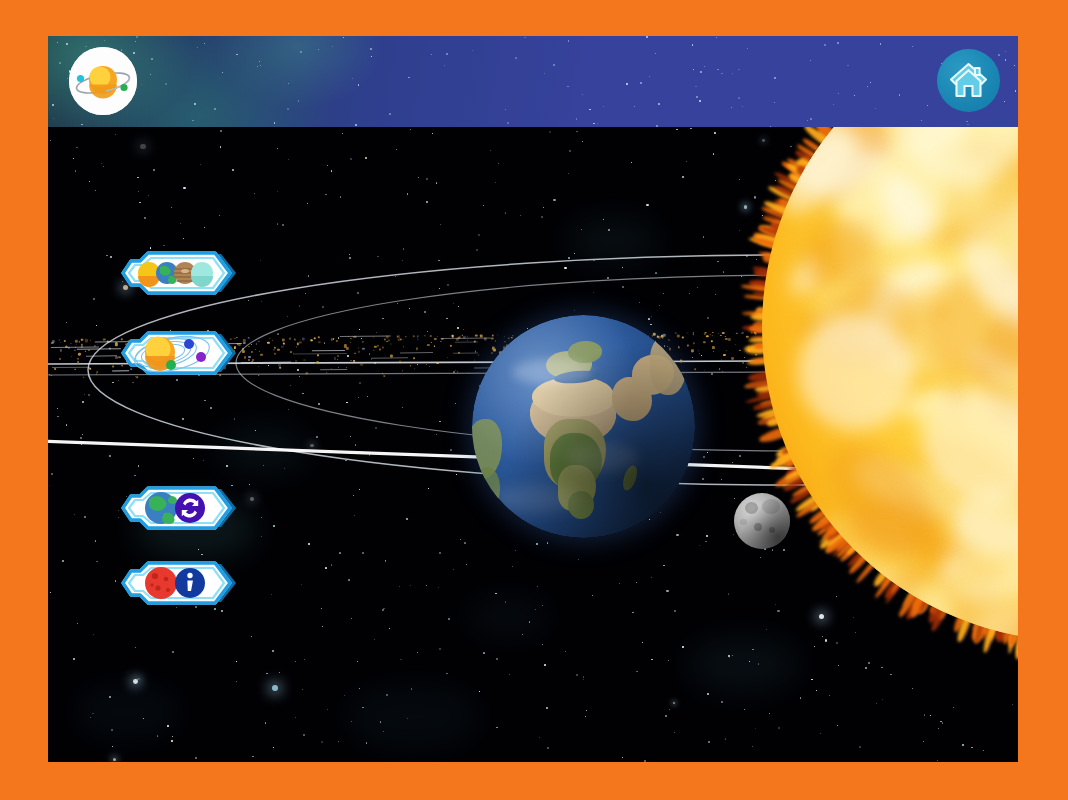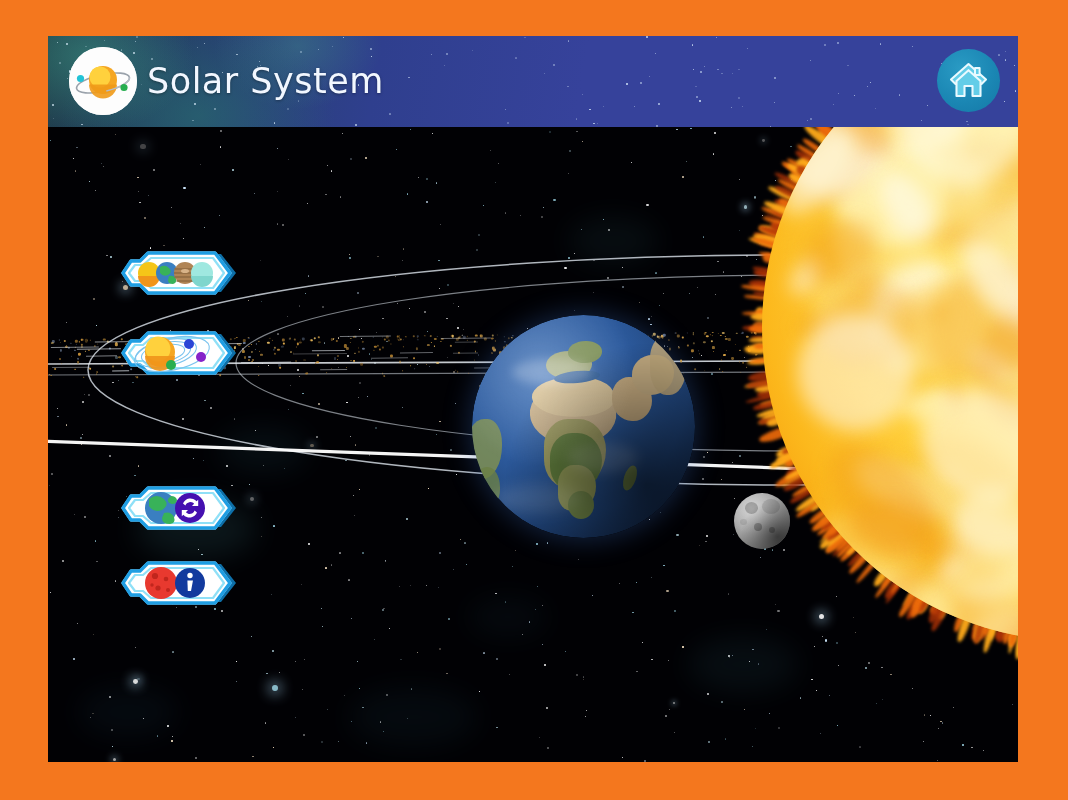--- a/index.html
+++ b/index.html
@@ -338,21 +338,20 @@
           <ellipse cx="34" cy="36" rx="27" ry="8.5" fill="none" stroke="#9aa2ab" stroke-width="1.6" transform="rotate(-12 34 36)"></ellipse>
           <circle cx="34" cy="33" r="14" fill="#f5a623"></circle>
           <circle cx="31" cy="30" r="10.5" fill="#ffd13d"></circle>
           <path d="M20 37.5 a14 14 0 0 0 28 0 z" fill="#f09a18" opacity=".9"></path>
           <ellipse cx="34" cy="36" rx="27" ry="8.5" fill="none" stroke="#b6bcc4" stroke-width="1.5" transform="rotate(-12 34 36)" stroke-dasharray="34 200" stroke-dashoffset="6"></ellipse>
           <circle cx="11.5" cy="31.5" r="3.6" fill="#22c3d6"></circle>
           <circle cx="55" cy="40.5" r="3.6" fill="#27ae4f"></circle>
         </svg>
       </div>
 
-      <div id="app-title">Solar System</div>
 
       <div id="home-button">
         <svg width="39" height="37" viewBox="0 0 39 37">
           <path d="M19.5 2 L37 17.5 L32.5 22 L19.5 10 L6.5 22 L2 17.5 Z" fill="#63cde8" stroke="#eafaff" stroke-width="2.1" stroke-linejoin="round"></path>
           <path d="M7.5 19 L19.5 8.2 L31.5 19 L31.5 34 L23.5 34 L23.5 24 L15.5 24 L15.5 34 L7.5 34 Z" fill="#63cde8" stroke="#eafaff" stroke-width="2.1" stroke-linejoin="round"></path>
           <rect x="26" y="6" width="4.6" height="7" fill="#63cde8" stroke="#eafaff" stroke-width="2" stroke-linejoin="round"></rect>
         </svg>
       </div>
     </div>
 

